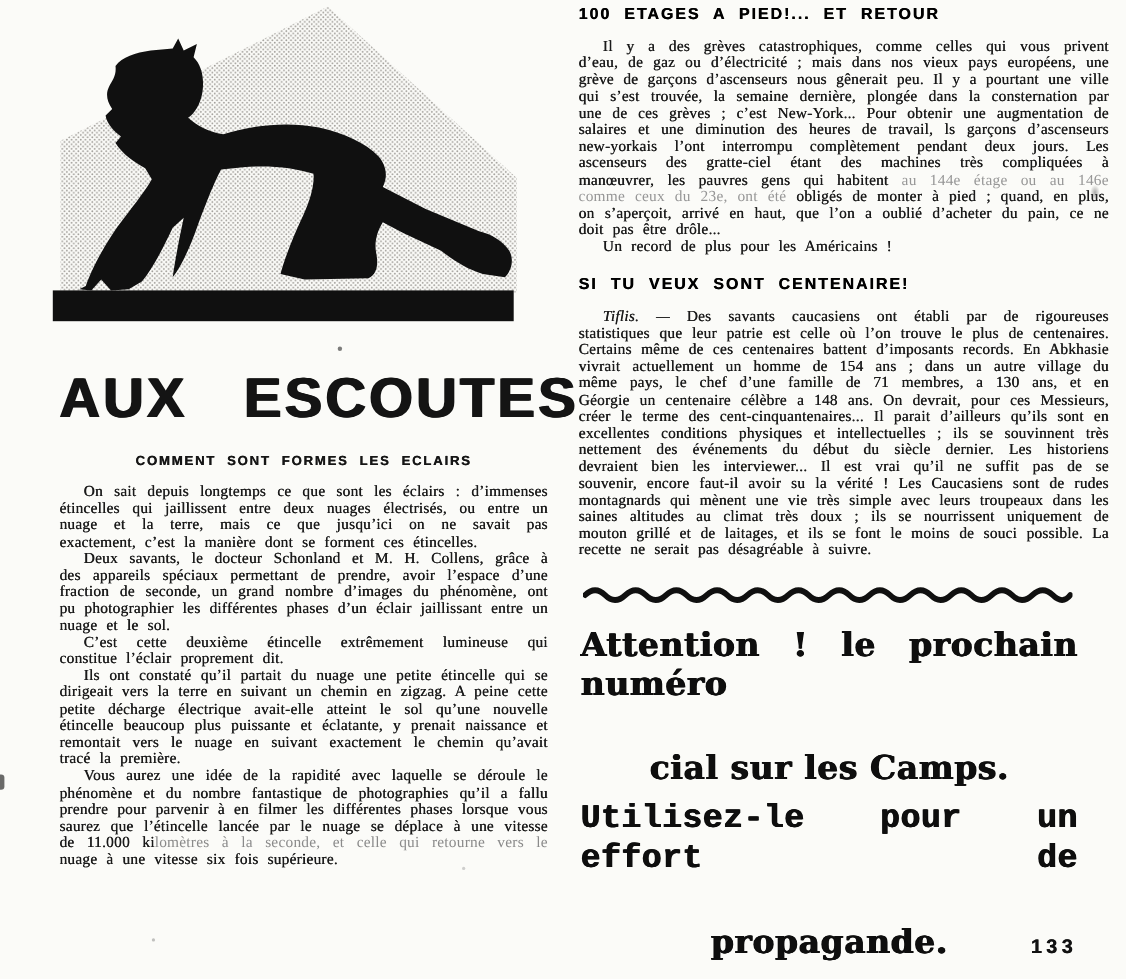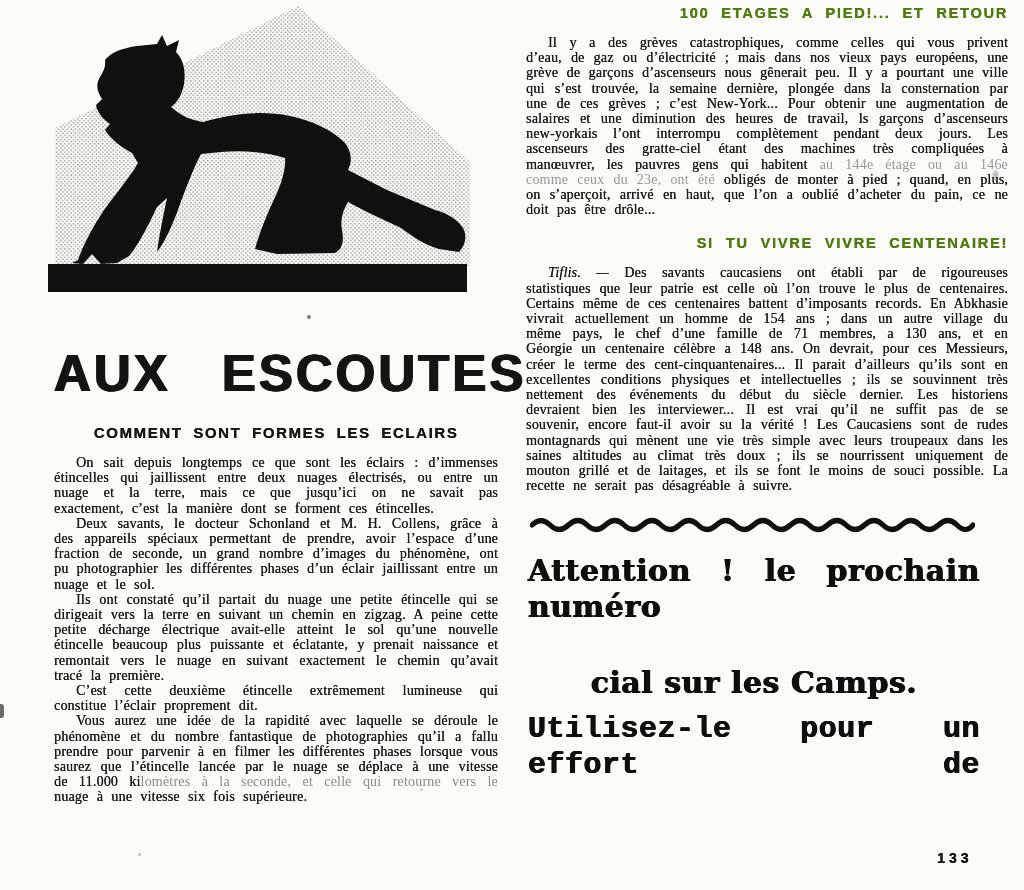--- a/index.html
+++ b/index.html
@@ -9,32 +9,32 @@
     font-family:"Liberation Serif", serif;
     color:#1b1b1b;
     overflow:hidden;
   }
   .sheet{position:relative;width:1024px;height:890px;}
 
   
   .illustration{position:absolute;left:45px;top:2px;width:440px;height:300px;}
 
   
-  .col-left{position:absolute;left:54px;top:348px;width:444px;}
+  .col-left{position:absolute;left:54px;top:336px;width:444px;}
   .col-left h1{
     font-family:"Liberation Sans", sans-serif;
     font-weight:bold;font-size:51px;line-height:52px;
     letter-spacing:3px;word-spacing:34px;
     text-align:center;margin:0;white-space:nowrap;
     text-shadow:0.9px 0 currentColor,-0.9px 0 currentColor;
     color:#141414;
   }
   .col-left h2{
     font-family:"Liberation Sans", sans-serif;
-    font-weight:bold;font-size:15px;
+    font-weight:bold;font-size:12px;
     letter-spacing:1.6px;word-spacing:5px;
     text-align:center;margin:24px 0 0 0;
     text-shadow:0.3px 0 currentColor;
     color:#161616;
   }
   .body{margin-top:14px;}
   .body p{
     margin:0;text-align:justify;text-indent:22px;
     font-size:14px;line-height:15.2px;
     word-spacing:4.5px;letter-spacing:0.2px;
@@ -42,44 +42,44 @@
   }
   .faded-left{color:#8a8a8a;text-shadow:none;}
   .faded-right{color:#969696;text-shadow:none;}
 
   
   .col-right{position:absolute;left:526px;top:4px;width:482px;}
   .col-right h3{
     font-family:"Liberation Sans", sans-serif;
     font-weight:bold;font-size:14.5px;line-height:18px;
     letter-spacing:1.8px;word-spacing:6px;
-    text-align:right;margin:0 0 13px 0;
+    text-align:left;margin:0 0 13px 0;
     text-shadow:0.35px 0 currentColor;
-    color:#4d7c0f;
+    color:#000000;
   }
   .col-right h3.second{margin:17px 0 13px 0;}
   .dateline{font-style:italic;}
 
   .wave{margin:24px 0 0 4px;width:445px;height:16px;}
 
   .announcement{
     margin:20px 0 0 2px;width:452px;
     font-family:"DejaVu Serif", serif;font-weight:bold;
     font-size:30px;line-height:36px;color:#0e0e0e;
     letter-spacing:0.5px;
     text-shadow:0.5px 0 currentColor,-0.5px 0 currentColor;
   }
   .ann-line.stretch{text-align:justify;text-align-last:justify;}
   .ann-line.center{text-align:center;margin-top:40px;}
   .ann-line.gap-top{margin-top:10px;font-family:Liberation Mono, monospace;}
 
   .page-number{
     position:absolute;left:937px;top:850px;
     font-family:"Liberation Sans", sans-serif;font-weight:bold;
-    font-size:14px;letter-spacing:4px;color:#121212;
+    font-size:18px;letter-spacing:4px;color:#121212;
     text-shadow:0.4px 0 currentColor;
   }
 
   
   .smudge{position:absolute;left:991px;top:168px;width:9px;height:14px;
     background:radial-gradient(ellipse at center, rgba(90,90,90,.5), rgba(120,120,120,0) 70%);}
   .speck1{position:absolute;left:307px;top:315px;width:4px;height:4px;border-radius:50%;background:rgba(40,40,40,.6);}
   .speck2{position:absolute;left:138px;top:853px;width:3px;height:3px;border-radius:50%;background:rgba(120,120,120,.45);}
   .speck3{position:absolute;left:420px;top:788px;width:3px;height:3px;border-radius:50%;background:rgba(140,140,140,.4);}
   .edge-tick{position:absolute;left:0;top:704px;width:4px;height:14px;background:#3a3a3a;border-radius:0 3px 3px 0;opacity:.75;}
@@ -143,47 +143,49 @@
         Z"></path>
     </svg>
   </div>
 
   <section class="col-left">
     <h1>AUX ESCOUTES</h1>
     <h2>COMMENT SONT FORMES LES ECLAIRS</h2>
     <div class="body">
       <p>On sait depuis longtemps ce que sont les éclairs : d’immenses étincelles qui jaillissent entre deux nuages électrisés, ou entre un nuage et la terre, mais ce que jusqu’ici on ne savait pas exactement, c’est la manière dont se forment ces étincelles.</p>
       <p>Deux savants, le docteur Schonland et M. H. Collens, grâce à des appareils spéciaux permettant de prendre, avoir l’espace d’une fraction de seconde, un grand nombre d’images du phénomène, ont pu photographier les différentes phases d’un éclair jaillissant entre un nuage et le sol.</p>
+      <p>C’est cette deuxième étincelle extrêmement lumineuse qui constitue l’éclair proprement dit.</p>
       <p>Ils ont constaté qu’il partait du nuage une petite étincelle qui se dirigeait vers la terre en suivant un chemin en zigzag. A peine cette petite décharge électrique avait-elle atteint le sol qu’une nouvelle étincelle beaucoup plus puissante et éclatante, y prenait naissance et remontait vers le nuage en suivant exactement le chemin qu’avait tracé la première.</p>
-      <p>C’est cette deuxième étincelle extrêmement lumineuse qui constitue l’éclair proprement dit.</p>
       <p><span>Vous aurez une idée de la rapidité avec laquelle se déroule le phénomène et du nombre fantastique de photographies qu’il a fallu prendre pour parvenir à en filmer les différentes phases lorsque vous saurez que l’étincelle lancée par le nuage se déplace à une vitesse de 11.000 ki</span><span class="faded-left">lomètres à la seconde, et celle qui retourne vers le </span><span>nuage à une vitesse six fois supérieure.</span></p>
     </div>
   </section>
 
   <section class="col-right">
     <h3>100 ETAGES A PIED!... ET RETOUR</h3>
     <div class="body" style="margin-top:0;">
       <p><span>Il y a des grèves catastrophiques, comme celles qui vous privent d’eau, de gaz ou d’électricité ; mais dans nos vieux pays européens, une grève de garçons d’ascenseurs nous gênerait peu. Il y a pourtant une ville qui s’est trouvée, la semaine dernière, plongée dans la consternation par une de ces grèves ; c’est New-York... Pour obtenir une augmentation de salaires et une diminution des heures de travail, ls garçons d’ascenseurs new-yorkais l’ont interrompu complètement pendant deux jours. Les ascenseurs des gratte-ciel étant des machines très compliquées à manœuvrer, les pauvres gens qui habitent </span><span class="faded-right">au 144e étage ou au 146e comme ceux du 23e, ont été </span><span>obligés de monter à pied ; quand, en plus, on s’aperçoit, arrivé en haut, que l’on a oublié d’acheter du pain, ce ne doit pas être drôle...</span></p>
+      <p>Un record de plus pour les Américains !</p>
     </div>
 
-    <h3 class="second">SI TU VIVRE VIVRE CENTENAIRE!</h3>
+    <h3 class="second">SI TU VEUX SONT CENTENAIRE!</h3>
     <div class="body" style="margin-top:0;">
       <p><em class="dateline">Tiflis. — </em><span>Des savants caucasiens ont établi par de rigoureuses statistiques que leur patrie est celle où l’on trouve le plus de centenaires. Certains même de ces centenaires battent d’imposants records. En Abkhasie vivrait actuellement un homme de 154 ans ; dans un autre village du même pays, le chef d’une famille de 71 membres, a 130 ans, et en Géorgie un centenaire célèbre a 148 ans. On devrait, pour ces Messieurs, créer le terme des cent-cinquantenaires... Il parait d’ailleurs qu’ils sont en excellentes conditions physiques et intellectuelles ; ils se souvinnent très nettement des événements du début du siècle dernier. Les historiens devraient bien les interviewer... Il est vrai qu’il ne suffit pas de se souvenir, encore faut-il avoir su la vérité ! Les Caucasiens sont de rudes montagnards qui mènent une vie très simple avec leurs troupeaux dans les saines altitudes au climat très doux ; ils se nourrissent uniquement de mouton grillé et de laitages, et ils se font le moins de souci possible. La recette ne serait pas désagréable à suivre.</span></p>
     </div>
 
     <div class="wave">
       <svg viewBox="0 0 445 16" width="445" height="16">
         <path d="M 2 8 Q 11 -1 20 8 T 38.5 8 T 57 8 T 75.5 8 T 94 8 T 112.5 8 T 131 8 T 149.5 8 T 168 8 T 186.5 8 T 205 8 T 223.5 8 T 242 8 T 260.5 8 T 279 8 T 297.5 8 T 316 8 T 334.5 8 T 353 8 T 371.5 8 T 390 8 T 408.5 8 T 427 8 T 443 8" fill="none" stroke="#101010" stroke-width="5.2" stroke-linecap="round"></path>
       </svg>
     </div>
 
     <div class="announcement">
       <div class="ann-line stretch">Attention ! le prochain numéro</div>
       <div class="ann-line center">cial sur les Camps.</div>
       <div class="ann-line stretch gap-top">Utilisez-le pour un effort de</div>
+      <div class="ann-line center">propagande.</div>
     </div>
   </section>
 
   <div class="page-number">133</div>
 
   <div class="smudge"></div>
   <div class="speck1"></div>
   <div class="speck2"></div>
   <div class="speck3"></div>
   <div class="edge-tick"></div>

